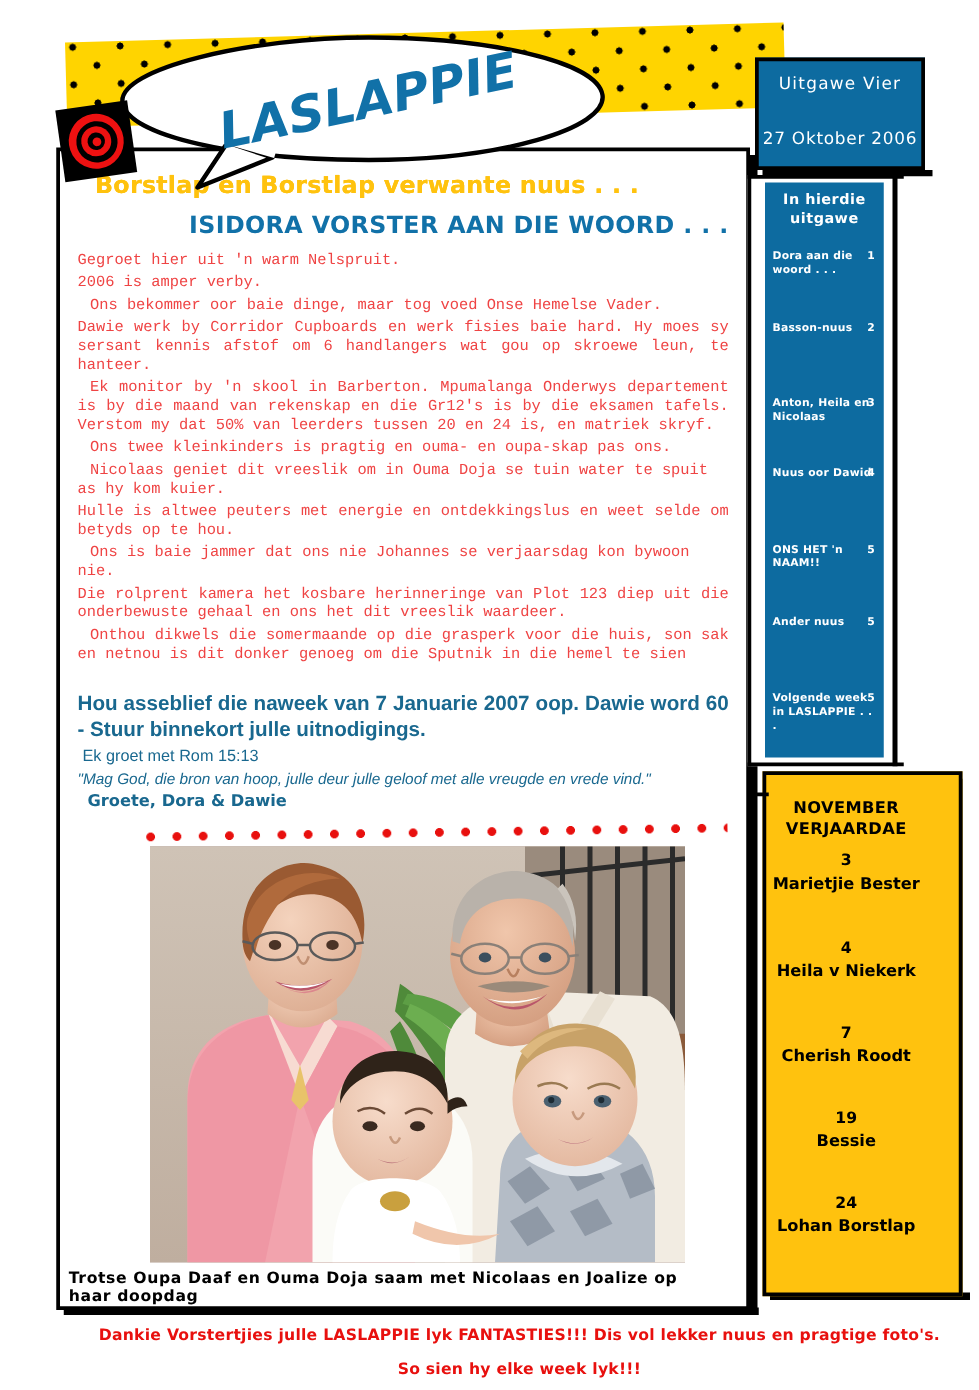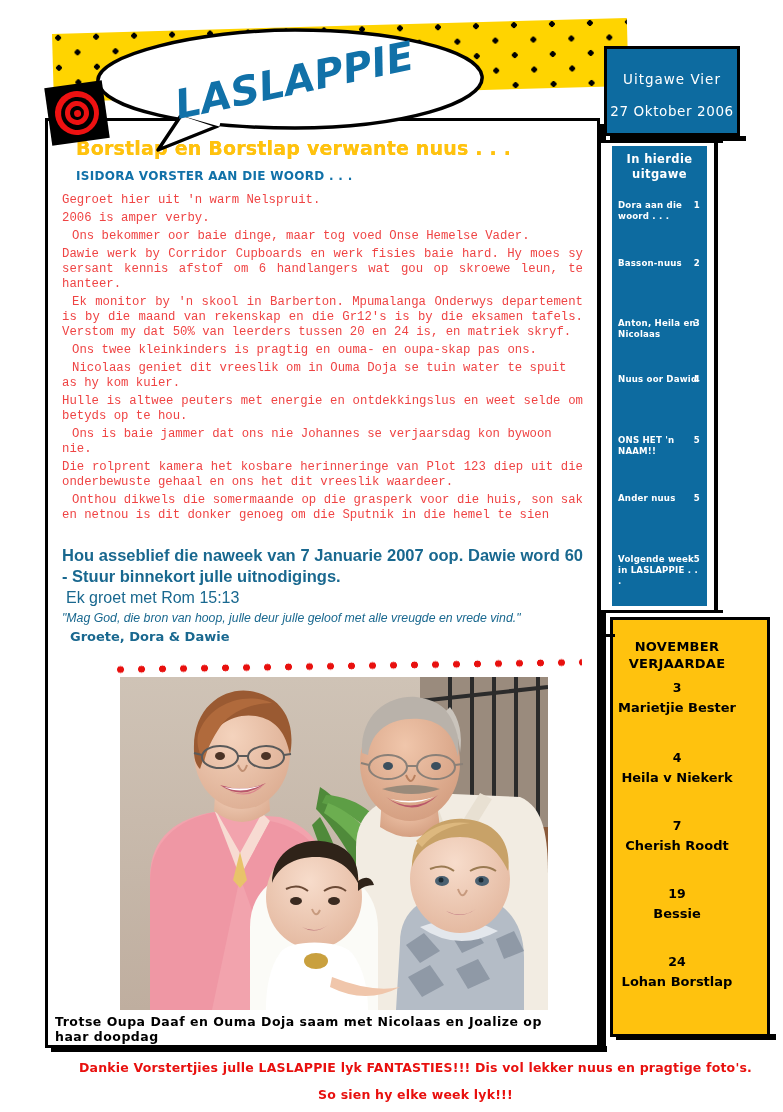--- a/index.html
+++ b/index.html
@@ -57,36 +57,36 @@
   }
 
   .content{position:relative;padding:10px 14px 0 14px;}
 
   h1.kicker{
     margin:6px 0 0 14px;font-size:19px;letter-spacing:0.2px;color:#FFC20E;
     font-family:"DejaVu Sans", sans-serif;font-weight:bold;
     text-shadow:0 0 0 #FFC20E;
   }
   h2.headline{
-    margin:10px 0 6px 14px;font-size:12px;color:#1171A8;
-    font-family:"DejaVu Sans", sans-serif;font-weight:bold;letter-spacing:0.3px;
+    margin:10px 0 6px 14px;font-size:19px;color:#1171A8;
+    font-family:"DejaVu Sans", sans-serif;font-weight:bold;letter-spacing:0.3px;text-align:right;
   }
 
   p.body{
     margin:0 0 3px 0;font-size:12.3px;line-height:15px;color:#ef4444;
     text-align:justify;font-family:Liberation Mono, monospace;
   }
   p.body.ind{text-indent:10px;}
   p.body.noj{text-align:left;}
 
   p.bigblue{
     margin:22px 0 2px 0;font-size:16.5px;line-height:21px;color:#19688F;
     font-weight:bold;text-align:justify;
   }
-  p.small{margin:2px 0 2px 4px;font-size:16px;color:#19688F;}
+  p.small{margin:2px 0 2px 4px;font-size:13px;color:#19688F;}
   p.verse{margin:4px 0 4px 0;font-size:12.3px;color:#19688F;font-style:italic;}
   p.signoff{margin:4px 0 2px 8px;font-size:13px;color:#19688F;font-weight:bold;
     font-family:"DejaVu Sans", sans-serif;}
 
   
   .reddots{
     position:absolute;left:110px;top:661px;width:472px;height:10px;
     transform:rotate(-0.9deg);z-index:6;
     background-image:radial-gradient(circle, #E8100E 3.2px, rgba(0,0,0,0) 3.7px);
     background-size:21px 10px;background-position:0 0;
@@ -105,21 +105,21 @@
     font-family:"DejaVu Sans", sans-serif;
   }
 
   
   .issuebox{
     position:absolute;left:604px;top:46px;width:136px;height:90px;
     background:#0D6BA0;border:3px solid #000;box-sizing:border-box;z-index:6;
     color:#fff;
   }
   .issuebox .t1{
-    position:absolute;left:0;top:22px;width:100%;text-align:center;font-size:13.5px;
+    position:absolute;left:0;top:10px;width:100%;text-align:center;font-size:13.5px;
     letter-spacing:1px;font-family:"DejaVu Sans", sans-serif;
   }
   .issuebox .t2{
     position:absolute;left:0;top:54px;width:100%;text-align:center;font-size:13.5px;
     letter-spacing:0.6px;font-family:"DejaVu Sans", sans-serif;
   }
   .issueshadow{position:absolute;left:610px;top:136px;width:136px;height:5px;background:#000;z-index:5;}
 
   
   .tocframe{

